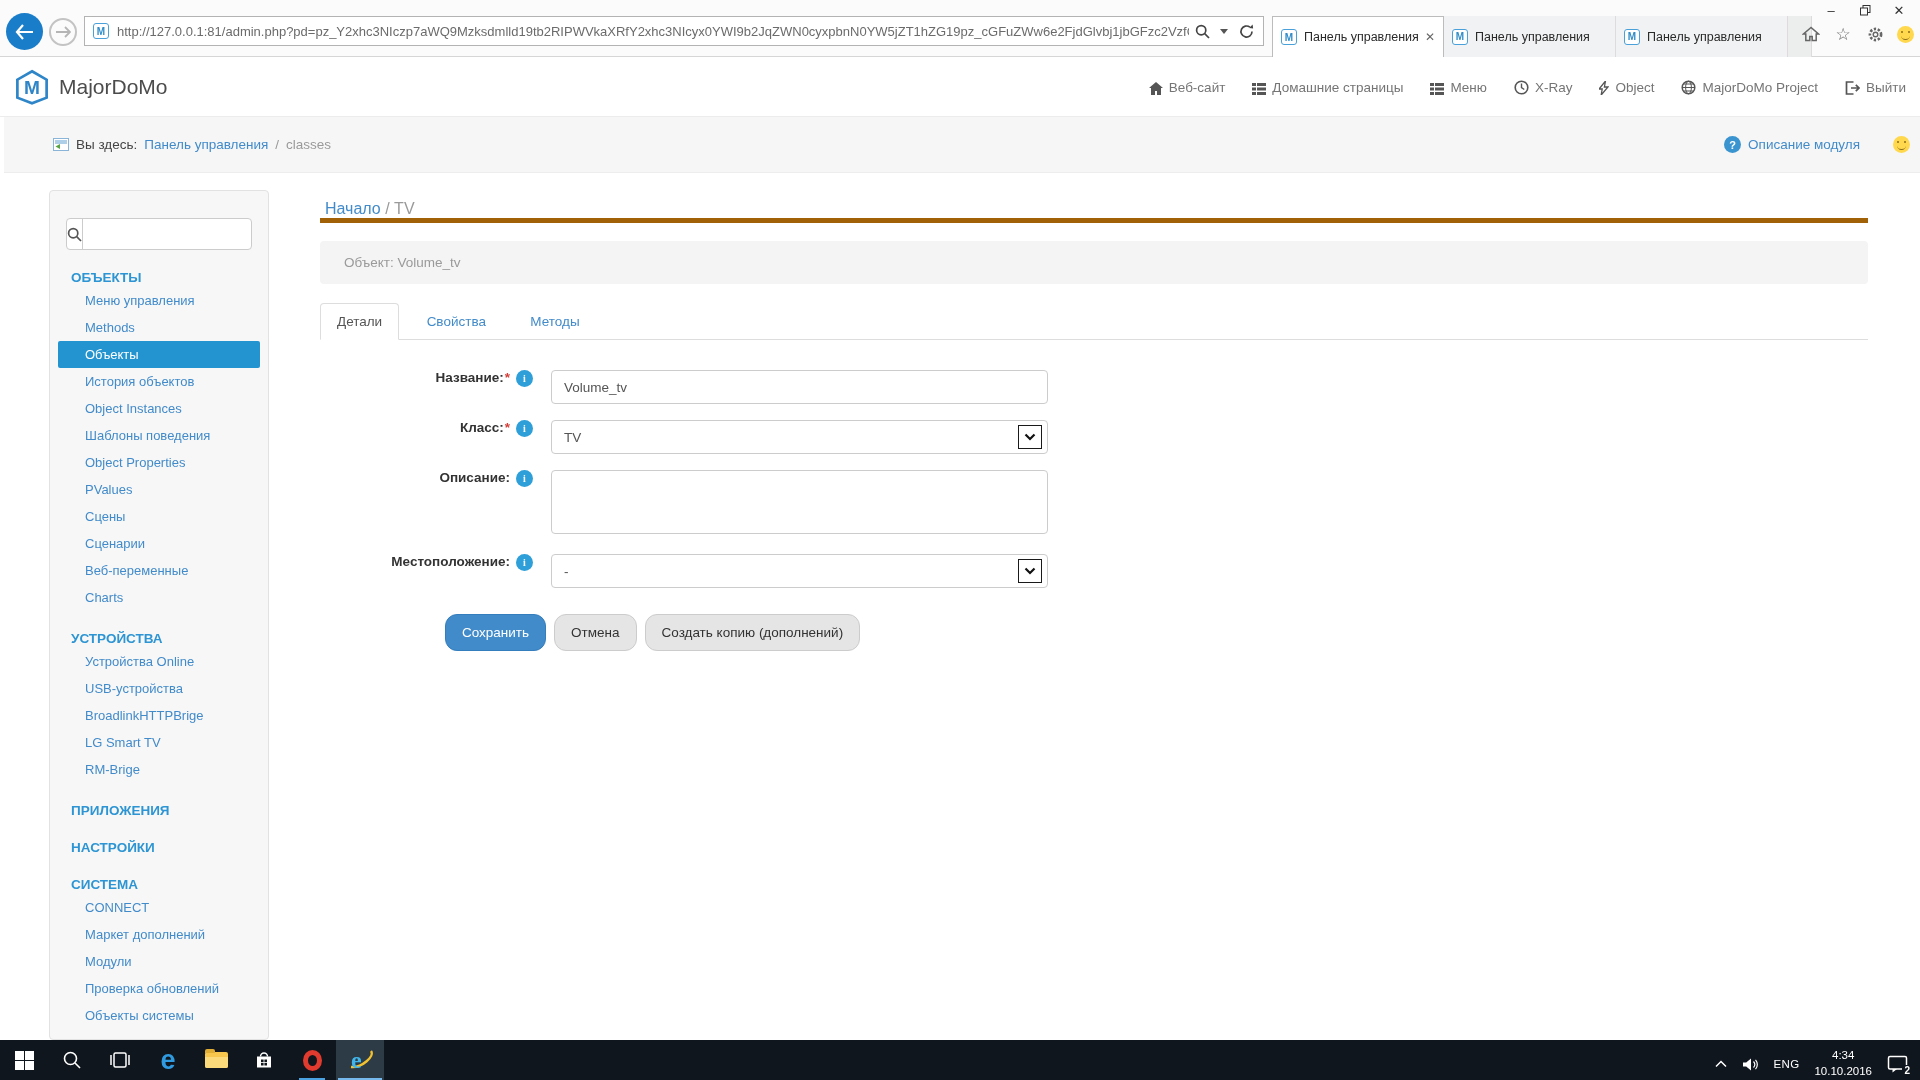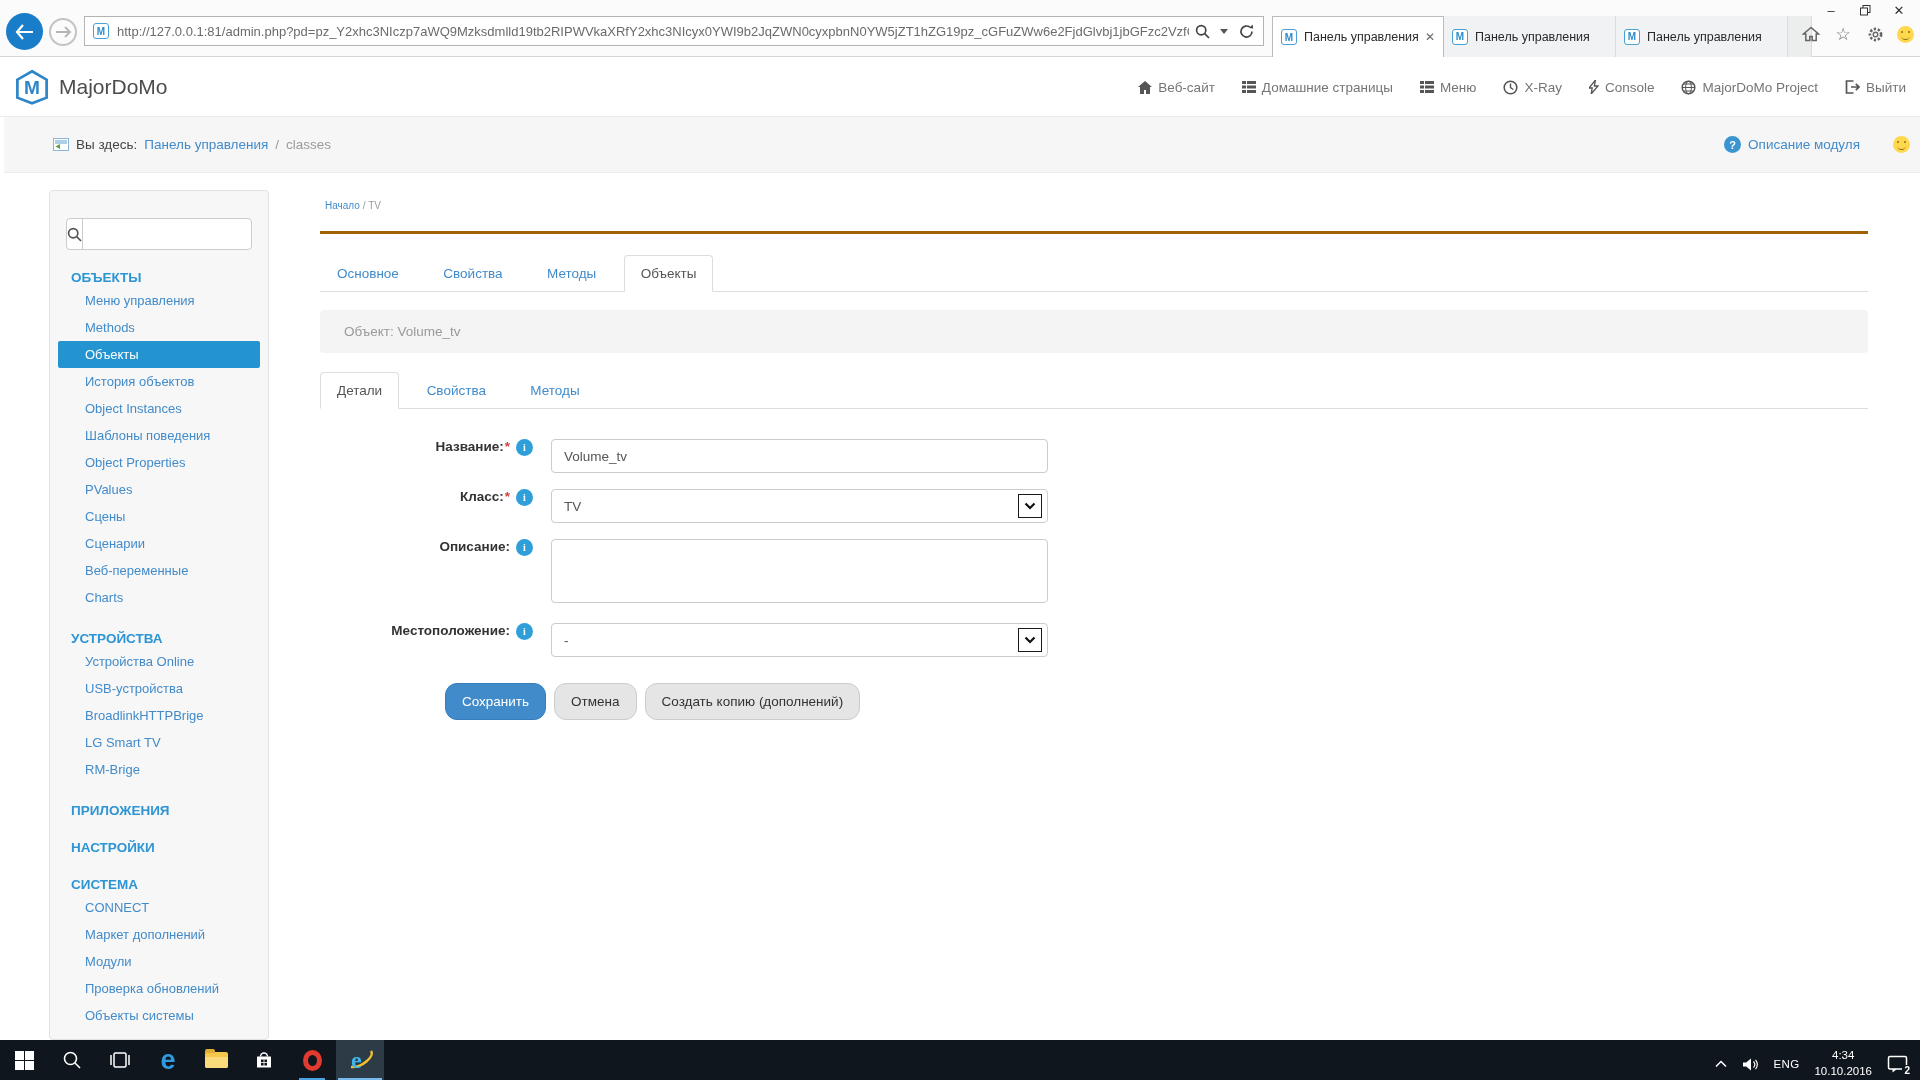--- a/index.html
+++ b/index.html
@@ -42,21 +42,21 @@
   .win-controls{position:absolute;right:4px;top:0;display:flex}
   .wc{width:34px;height:20px;display:flex;align-items:center;justify-content:center;color:#333;
     font-size:13px;cursor:pointer}
 
   
   .app-header{position:absolute;left:0;top:58px;width:1920px;height:59px;background:#fff;
     border-bottom:1px solid #ececec}
   .brand{position:absolute;left:14px;top:11px;display:flex;align-items:center;gap:9px}
   .brand-name{font-size:21px;color:#4c4c4c}
   .top-nav{position:absolute;right:14px;top:0;height:100%;display:flex;align-items:center;gap:27px}
-  .nav-item{display:flex;align-items:center;gap:6px;color:#757575;font-size:13.5px;cursor:pointer}
+  .nav-item{display:flex;align-items:flex-end;gap:6px;color:#757575;font-size:13.5px;cursor:pointer}
 
   
   .crumbbar{position:absolute;left:4px;top:117px;width:1920px;height:56px;background:#f6f6f6;
     border-bottom:1px solid #ededed;display:flex;align-items:center}
   .crumb-left{display:flex;align-items:center;gap:7px;padding-left:49px;font-size:13.5px;color:#454545}
   .crumb-right{position:absolute;right:14px;display:flex;align-items:center;gap:7px;font-size:13.5px}
   a.lnk{color:#428bca;text-decoration:none;cursor:pointer}
   .dim{color:#9a9a9a}
   .qicon{width:17px;height:17px;border-radius:50%;background:#3a94cf;color:#fff;font-size:11px;
     font-weight:bold;display:inline-flex;align-items:center;justify-content:center}
@@ -69,21 +69,21 @@
   .search-cell{width:38px;display:flex;align-items:center;justify-content:center;
     border-right:1px solid #ccc;cursor:pointer}
   .search-input{flex:1;border:none;outline:none;font-size:13px;padding:0 8px;background:transparent}
   .side-section{margin-top:20px;padding:0 0 2px 21px;color:#2d95d3;font-size:13.5px;font-weight:bold}
   .side-item{display:block;padding:6px 10px 6px 35px;color:#428bca;font-size:13px;cursor:pointer;
     text-decoration:none}
   .side-item.active{background:#2494d1;color:#fff;margin:0 8px;padding-left:27px;border-radius:2px}
 
   
   .content{position:absolute;left:320px;top:190px;width:1548px}
-  .crumb2{padding:10px 5px 20px;font-size:10px;border-bottom:3px solid #a16207}
+  .crumb2{padding:10px 5px 0;font-size:16px;border-bottom:5px solid #a16207}
   .tabrow{margin-top:20px;border-bottom:1px solid #ddd;padding-left:0}
   .mtab{display:inline-block;padding:10px 16px;margin-right:6px;font-size:13.5px;color:#428bca;
     cursor:pointer;border:1px solid transparent;border-radius:4px 4px 0 0;position:relative;top:1px}
   .mtab.active{background:#fff;color:#555;border-color:#ddd #ddd #fff;cursor:default}
   .objbar{margin-top:18px;height:43px;background:#f4f4f4;border-radius:4px;display:flex;
     align-items:center;padding:0 24px;color:#9a9a9a;font-size:13.5px}
   .subtabs{margin-top:18px;border-bottom:1px solid #ddd}
   .form{margin-top:30px}
   .frow{display:flex;align-items:flex-start;margin-bottom:16px}
   .flabel{width:190px;text-align:right;font-size:13.5px;font-weight:bold;color:#333}
@@ -258,21 +258,21 @@
         <svg width="15" height="15" viewBox="0 0 15 15">
             <circle cx="7.5" cy="7.5" r="6.3" fill="none" stroke="#555" stroke-width="1.6"></circle>
             <path d="M7.5 3.5v4.2l2.8 1.8" stroke="#555" stroke-width="1.4" fill="none"></path>
           </svg>
         <span>X-Ray</span>
       </span>
       <span class="nav-item">
         <svg width="10" height="14" viewBox="0 0 10 14">
             <path d="M6.5 0L0 8h3.2l-1 6L9 6H5.4z" fill="none" stroke="#555" stroke-width="1.3"></path>
           </svg>
-        <span>Console</span>
+        <span>Object</span>
       </span>
       <span class="nav-item">
         <svg width="15" height="15" viewBox="0 0 15 15">
             <circle cx="7.5" cy="7.5" r="6.3" fill="none" stroke="#555" stroke-width="1.5"></circle>
             <ellipse cx="7.5" cy="7.5" rx="2.9" ry="6.3" fill="none" stroke="#555" stroke-width="1"></ellipse>
             <path d="M1.3 7.5h12.4M2.2 4h10.6M2.2 11h10.6" stroke="#555" stroke-width="1" fill="none"></path>
           </svg>
         <span>MajorDoMo Project</span>
       </span>
       <span class="nav-item">
@@ -346,26 +346,20 @@
     <a class="side-item">Объекты системы</a>
   </div>
 
   <div class="content">
     <div class="crumb2">
       <a class="lnk">Начало</a>
       <span class="dim">/</span>
       <span class="dim">TV</span>
     </div>
 
-    <div class="tabrow">
-      <span class="mtab">Основное</span>
-      <span class="mtab">Свойства</span>
-      <span class="mtab">Методы</span>
-      <span class="mtab active">Объекты</span>
-    </div>
 
     <div class="objbar">Объект: Volume_tv</div>
 
     <div class="subtabs">
       <span class="mtab active">Детали</span>
       <span class="mtab">Свойства</span>
       <span class="mtab">Методы</span>
     </div>
 
     <div class="form">

